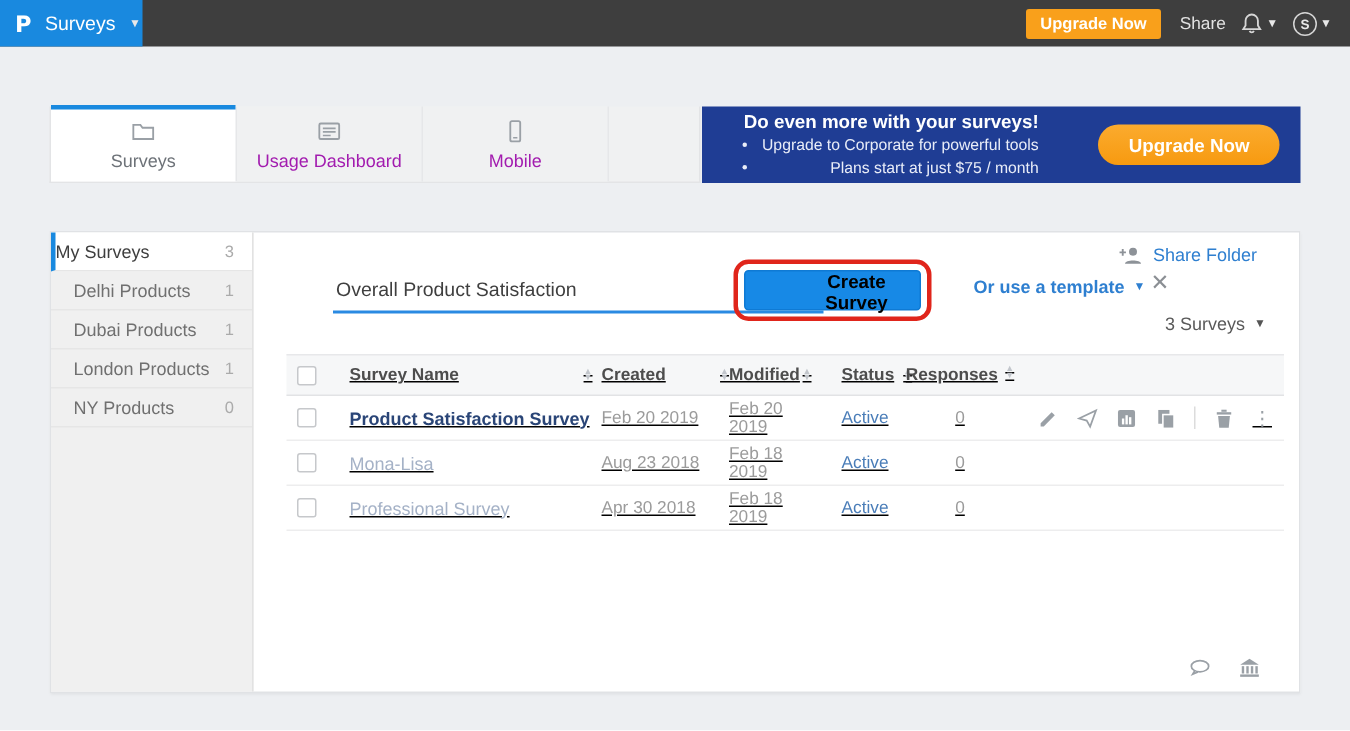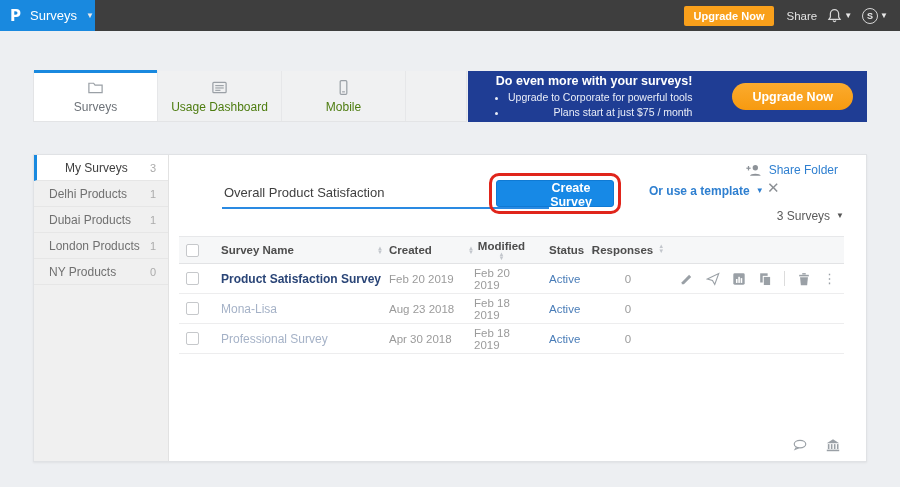--- a/index.html
+++ b/index.html
@@ -15,67 +15,67 @@
   .topbar-right { margin-left:auto; display:flex; align-items:center; gap:10px; padding-right:12px; }
   .btn-upgrade-top { background:#f9a01b; color:#fff; font-size:11px; font-weight:bold; border:none; border-radius:2px; padding:4px 10px; cursor:pointer; }
   .searchbox { display:flex; align-items:center; gap:5px; background:#fff; border-radius:2px; width:112px; height:18px; padding:0 6px; }
   .searchbox input { border:none; outline:none; width:80px; font-size:11px; color:#444; background:transparent; font-family:"Liberation Sans",sans-serif; }
   .help-link { color:#e3e3e3; font-size:11.5px; cursor:pointer; margin-left:2px; }
   .icon-btn { display:flex; align-items:center; gap:2px; cursor:pointer; }
   .avatar { width:16px; height:16px; border:1.5px solid #d6d6d6; border-radius:50%; color:#e8e8e8; font-size:9px; font-weight:bold; display:flex; align-items:center; justify-content:center; }
 
   
   .tabs { position:absolute; left:33px; top:71px; width:434px; height:51px; display:flex; background:#f0f1f2; border:1px solid #e3e4e6; border-top:none; }
-  .tab { width:124px; height:100%; display:flex; flex-direction:column; align-items:center; justify-content:center; gap:4px; color:#4d7c0f; font-size:12px; cursor:pointer; border-right:1px solid #e6e7e9; background:#f0f1f2; position:relative; }
+  .tab { width:124px; height:100%; display:flex; flex-direction:column; align-items:center; justify-content:center; gap:4px; color:#a21caf; font-size:12px; cursor:pointer; border-right:1px solid #e6e7e9; background:#f0f1f2; position:relative; }
   .tab.active { background:#fff; color:#6d7278; }
   .tab.active::before { content:""; position:absolute; top:-1px; left:0; width:100%; height:3px; background:#1989df; }
   .tab svg { width:17px; height:17px; color:#9aa0a6; }
 
   
   .banner { position:absolute; left:468px; top:71px; width:399px; height:51px; background:#1f3d94; display:flex; align-items:center; padding:0 14px 0 16px; }
   .banner-text { color:#fff;text-align:right; }
   .banner-title { font-size:12.5px; font-weight:bold; margin-bottom:2px; }
   .banner ul { list-style:disc; margin-left:24px; }
   .banner li { font-size:10.5px; color:#e9edf8; line-height:1.35; }
   .btn-upgrade-pill { margin-left:auto; background:linear-gradient(#fbab2e,#f79a10); color:#fff; border:none; border-radius:14px; height:27px; padding:0 20px; font-size:12.5px; font-weight:bold; cursor:pointer; }
 
   
   .card { position:absolute; left:33px; top:154px; width:834px; height:308px; background:#fff; border:1px solid #e0e2e5; box-shadow:0 1px 2px rgba(0,0,0,.06); }
 
   
   .sidebar { position:absolute; left:0; top:0; width:135px; height:100%; background:#f0f0f0; border-right:1px solid #e2e2e2; }
   .side-item { height:26px; display:flex; align-items:center; padding:0 12px 0 15px; font-size:12px; color:#707070; border-bottom:1px solid #e6e6e6; cursor:pointer; }
   .side-item .cnt { margin-left:auto; font-size:11px; color:#ababab; }
-  .side-item.active { background:#fff; border-left:3px solid #1989df; padding-left:28px; color:#3e3e3e; }
+  .side-item.active { background:#fff; border-left:3px solid #1989df; padding-left:0; color:#3e3e3e; }
   .add-folder { position:absolute; bottom:0; left:0; width:100%; height:33px; background:#e7e7e7; border-top:1px solid #dcdcdc; display:flex; align-items:center; gap:8px; padding-left:13px; color:#8b8b8b; font-size:12px; cursor:pointer; }
 
   
   .main { position:absolute; left:135px; top:0; right:0; height:100%; }
 
   .share-folder { position:absolute; top:8px; right:28px; display:flex; align-items:center; gap:7px; color:#2e7fd0; font-size:12px; cursor:pointer; }
   .share-folder svg { color:#8d9298; }
 
   .name-input { position:absolute; left:53px; top:22px; width:327px; height:32px; border:none; border-bottom:2px solid #2a8ae2; font-size:13px; color:#3f3f3f; outline:none; background:transparent; padding:0 2px; font-family:"Liberation Sans",sans-serif; }
-  .btn-create { position:absolute; left:327px; top:25px; width:118px; height:27px; background:#1789e6; color:#ffffff; border:1px solid #0f7ad4; border-radius:3px; font-size:12.5px; font-weight:bold; cursor:pointer;padding-left:32px; }
+  .btn-create { position:absolute; left:327px; top:25px; width:118px; height:27px; background:#1789e6; color:#000000; border:1px solid #0f7ad4; border-radius:3px; font-size:12.5px; font-weight:bold; cursor:pointer;padding-left:32px; }
   .red-annotation { position:absolute; left:320px; top:18px; width:132px; height:41px; border:3px solid #e0251b; border-radius:10px; pointer-events:none; }
   .template-link { position:absolute; left:480px; top:29px; color:#2e7fd0; font-size:12px; cursor:pointer; display:flex; align-items:center; gap:6px;font-weight:bold; }
   .template-link .caret { color:#2e7fd0; }
   .close-x { position:absolute; left:598px; top:24px; font-size:15px; color:#8b8f94; cursor:pointer; }
 
   .count-dd { position:absolute; top:54px; right:22px; font-size:12px; color:#5a5a5a; display:flex; align-items:center; gap:6px; cursor:pointer; }
   .count-dd .caret { color:#555; }
 
   
-  .table { position:absolute; left:10px; top:81px; width:665px; }
+  .table { position:absolute; left:22px; top:81px; width:665px;text-decoration:underline; }
   .trow { display:flex; align-items:center; height:30px; border-bottom:1px solid #ededee; }
   .thead { background:#f6f7f8; border-top:1px solid #e7e8ea; border-bottom:1px solid #e2e3e5; height:28px; font-size:11.5px; font-weight:bold; color:#4d4d4d; }
   .c-check { width:42px; display:flex; align-items:center; padding-left:7px; }
   .c-name { width:168px; display:flex; align-items:center; justify-content:space-between; padding-right:6px; }
   .c-created { width:85px; display:flex; align-items:center; justify-content:space-between; padding-right:0; }
-  .c-modified { width:75px; display:flex; align-items:center; justify-content:space-between; padding-right:20px;flex-direction:column; }
+  .c-modified { width:75px; display:flex; align-items:center; justify-content:space-between; padding-right:20px; }
   .c-status { width:43px; display:flex; align-items:center; gap:6px; }
   .c-resp { width:72px; display:flex; align-items:flex-start; justify-content:center; gap:5px; }
   .c-actions { width:180px; display:flex; align-items:center; justify-content:flex-end; gap:12px; padding-right:8px; }
   .checkbox { width:13px; height:13px; border:1px solid #c6c8cb; border-radius:2px; background:#fff; cursor:pointer; }
   .sort { display:flex; flex-direction:column; line-height:4.5px; font-size:6px; color:#c2c6cc; cursor:pointer; }
   .name-bold { font-size:12px; font-weight:bold; color:#2a4577; cursor:pointer; }
   .name-muted { font-size:12px; color:#a5b2c7; cursor:pointer; }
   .cell-date { font-size:11.5px; color:#9b9b9b; }
   .cell-status { font-size:11.5px; color:#4a7db8; }
   .cell-resp { font-size:11.5px; color:#9b9b9b; }

